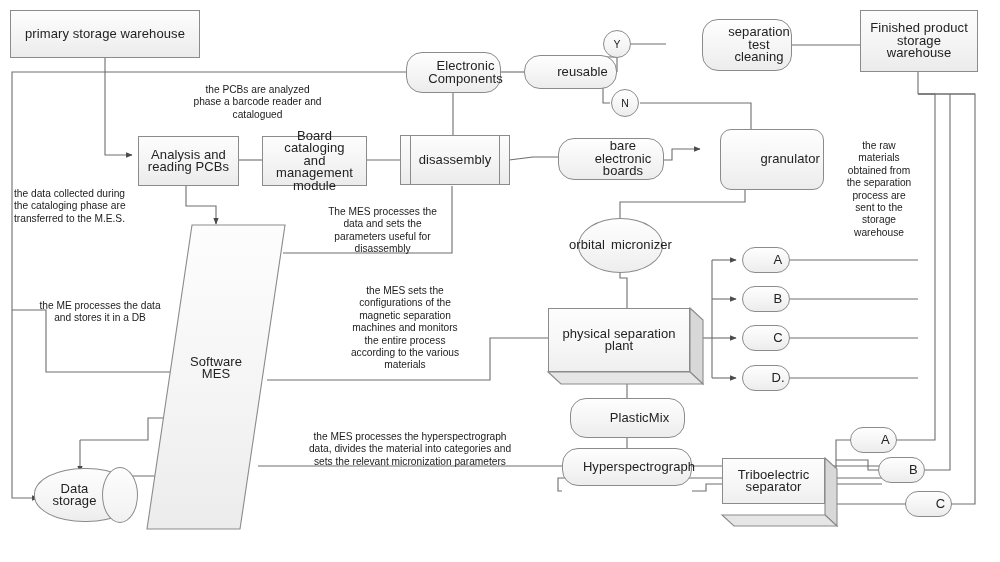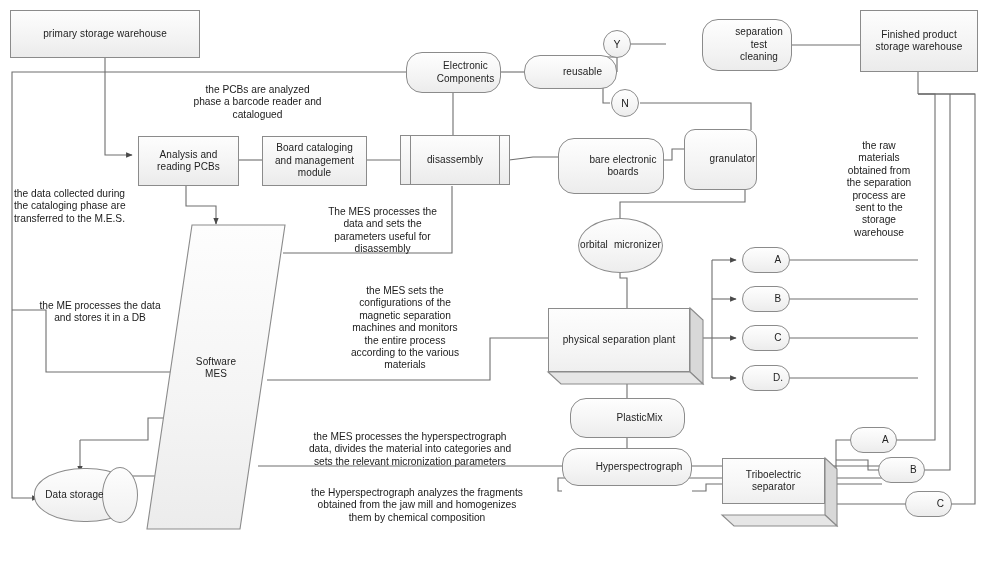--- a/index.html
+++ b/index.html
@@ -2,21 +2,21 @@
 <html><head>
 <meta charset="utf-8">
 <style>
   html,body{margin:0;padding:0;background:#ffffff;}
   body{font-family:"Liberation Sans","DejaVu Sans",sans-serif;}
   #canvas{position:relative;width:1000px;height:562px;overflow:hidden;background:#fff;}
   #wires{position:absolute;left:0;top:0;width:1000px;height:562px;}
 
   .node{position:absolute;box-sizing:border-box;display:flex;align-items:center;
         justify-content:center;text-align:center;color:#222;
-        font-size:10px;line-height:12.5px;letter-spacing:.1px;}
+        font-size:13px;line-height:12.5px;letter-spacing:.1px;}
   .node span{display:block;padding:0 3px;position:relative;z-index:3;}
 
   
   .rect{border:1.1px solid #8b8b8b;
         background:linear-gradient(180deg,#fdfdfd 0%,#f3f3f3 60%,#ebebeb 100%);}
 
   
   .round{border:1.1px solid #8b8b8b;border-radius:16px;
          background:linear-gradient(180deg,#fefefe 0%,#f4f4f4 60%,#ececec 100%);padding-left:24px;}
   .round.soft{border-radius:11px;}
@@ -196,26 +196,26 @@
     <span>separation</span>
     <span>test</span>
     <span>cleaning</span>
   </div>
 
   <div class="node rect" style="left:860px;top:10px;width:118px;height:62px;flex-direction:column;">
     <span>Finished product</span>
     <span>storage warehouse</span>
   </div>
 
-  <div class="node round" style="left:558px;top:138px;width:106px;height:56px;flex-direction:column;">
+  <div class="node round" style="left:558px;top:138px;width:106px;height:42px;flex-direction:column;">
     <span>bare electronic</span>
     <span>boards</span>
   </div>
 
-  <div class="node round soft" style="left:684px;top:129px;width:73px;height:61px;">
+  <div class="node round soft" style="left:720px;top:129px;width:104px;height:61px;justify-content:flex-end;">
     <span>granulator</span>
   </div>
 
   <div class="node ellipse" style="left:578px;top:218px;width:85px;height:55px;flex-direction:row;">
     <span>orbital</span>
     <span>micronizer</span>
   </div>
 
   <div class="box3d" style="position:absolute;left:548px;top:308px;width:155px;height:76px;">
     <svg width="155" height="76">
@@ -315,23 +315,20 @@
 magnetic separation
 machines and monitors
 the entire process
 according to the various
 materials</div>
 
   <div class="ann" style="left:265px;top:431px;width:290px;white-space:pre-line;">the MES processes the hyperspectrograph
 data, divides the material into categories and
 sets the relevant micronization parameters</div>
 
-  <div class="ann" style="left:272px;top:487px;width:290px;white-space:pre-line;">the Hyperspectrograph analyzes the fragments
-obtained from the jaw mill and homogenizes
-them by chemical composition</div>
 
   <div class="ann" style="left:840px;top:140px;width:78px;white-space:pre-line;">the raw
 materials
 obtained from
 the separation
 process are
 sent to the
 storage
 warehouse</div>
 

